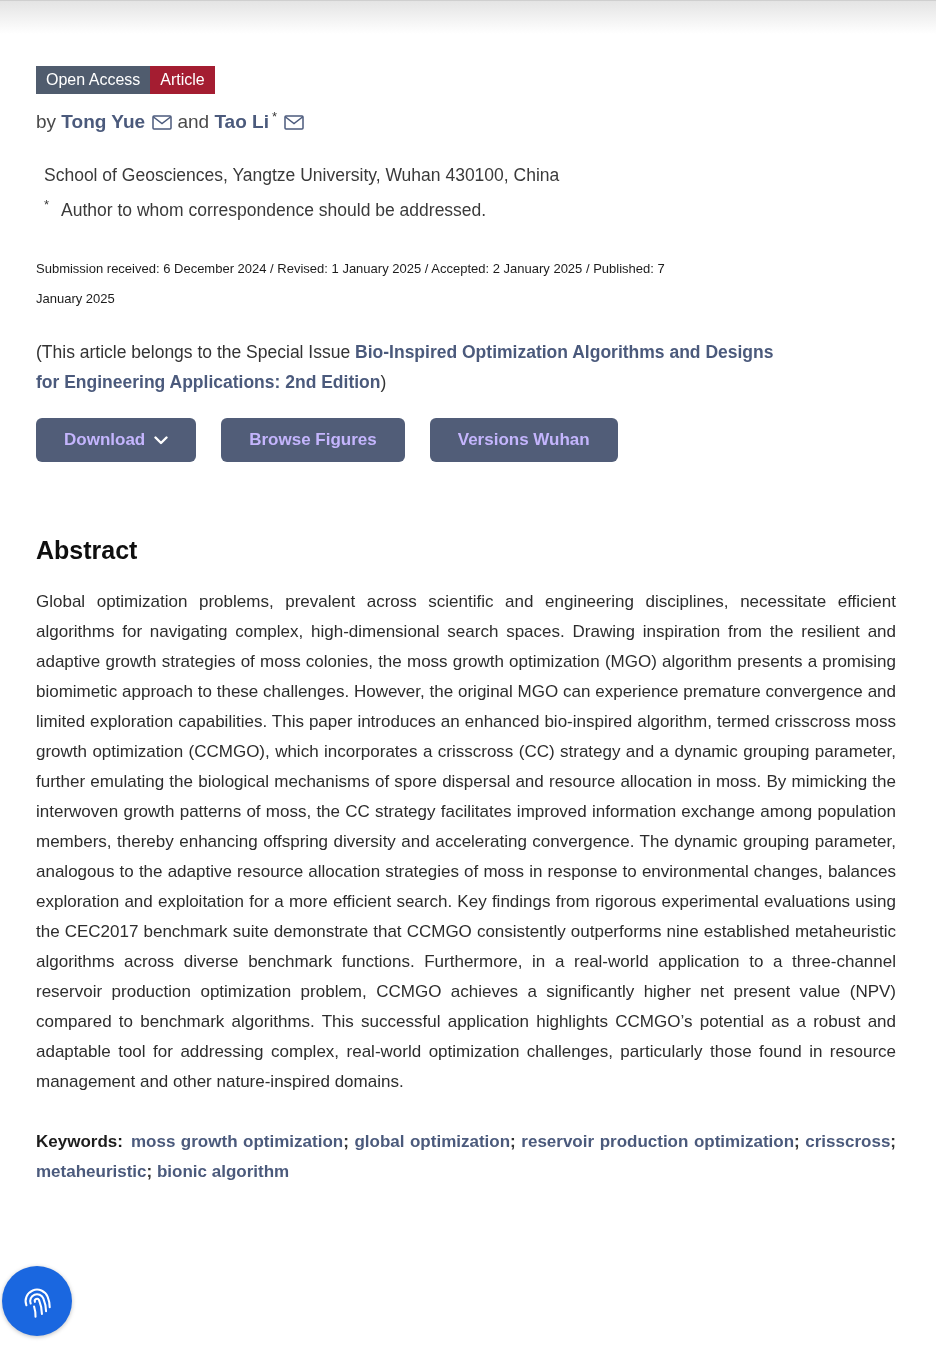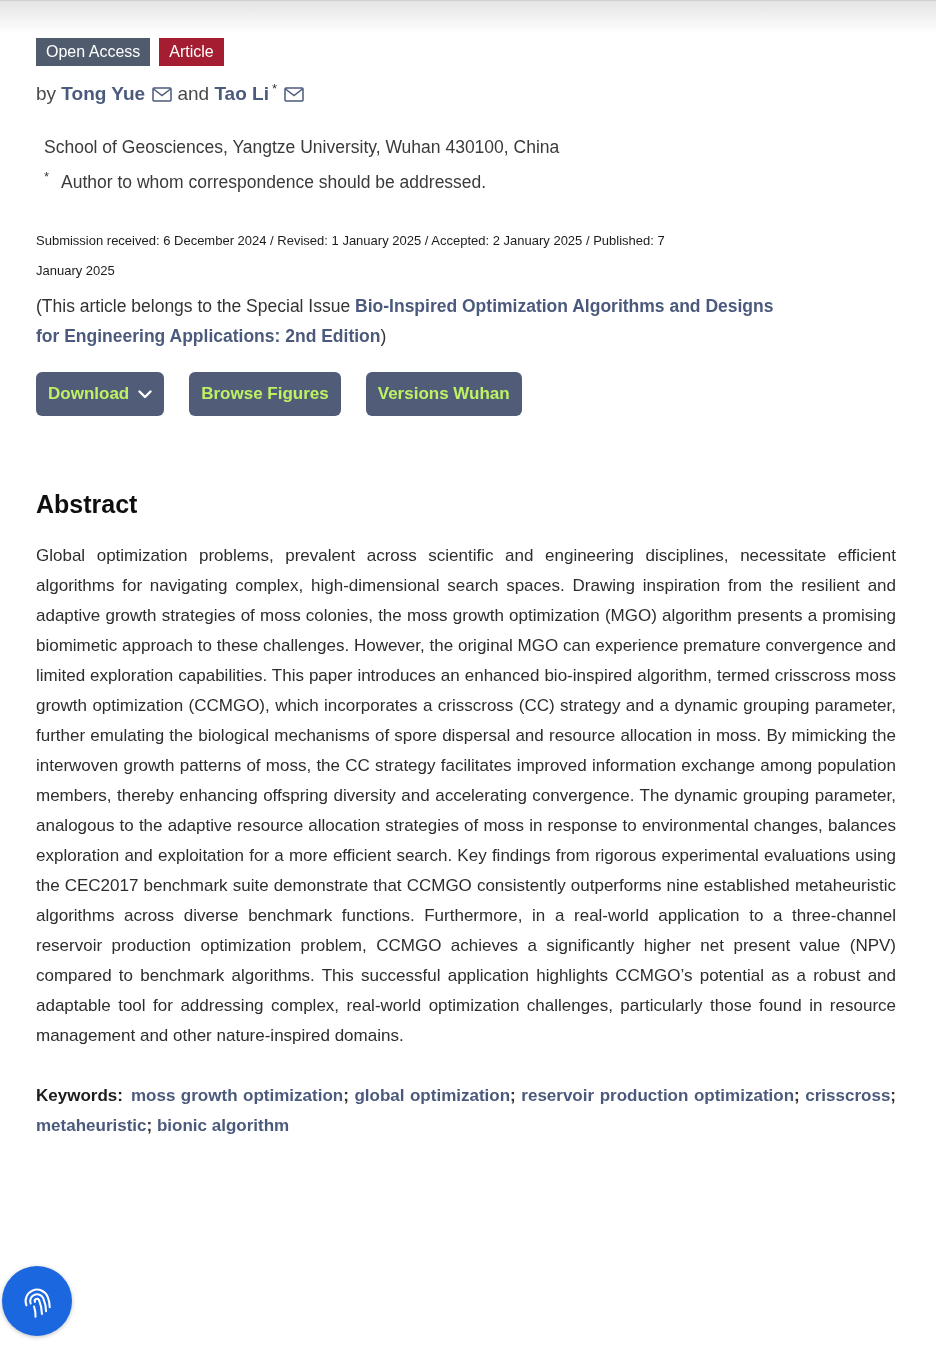--- a/index.html
+++ b/index.html
@@ -13,44 +13,44 @@
   }
   *{margin:0;padding:0;box-sizing:border-box;}
   html,body{width:936px;height:1360px;overflow:hidden;background:#fff;}
   body{font-family:"Liberation Sans", sans-serif;position:relative;}
   .top-gradient{
     position:absolute;top:0;left:0;width:936px;height:34px;
     background:linear-gradient(#e4e4e4,#ffffff);
     border-top:1px solid #cfcfcf;
   }
   .content{position:relative;padding:38px 40px 0 36px;}
-  .badges{display:flex;gap:9px;align-items:flex-start;}
+  .badges{display:flex;align-items:flex-start;margin-top:28px;}
   .badge{color:#fff;font-size:16px;padding:4px 10px 5px 10px;line-height:1.2;}
   .badge.oa{background:var(--badge-slate);}
   .badge.article{background:var(--badge-red);}
   h1.title{
     margin-top:20px;font-size:28px;line-height:37px;font-weight:700;color:#0f0f0f;
   }
   .byline{margin-top:15px;font-size:19px;color:#4a4a4a;}
   .author-link{color:var(--link);font-weight:700;text-decoration:none;cursor:pointer;}
   .byline sup{font-size:13px;color:#3a3a3a;margin-left:3px;}
   .mail-icon{margin-left:7px;vertical-align:-1px;cursor:pointer;}
   .affiliation{margin-top:31px;padding-left:8px;font-size:17.5px;color:#3a3a3a;}
   .affiliation .aff-line2{margin-top:11px;}
   .affiliation sup{font-size:13px;margin-right:12px;color:#3a3a3a;}
   .citation{margin-top:45px;font-size:17.5px;color:#2e2e2e;}
   .citation .doi-link{color:var(--link);font-weight:700;text-decoration:none;cursor:pointer;}
   .dates{margin-top:34px;font-size:13px;font-weight:400;color:var(--text-dark);line-height:30px;max-width:665px;}
-  .special-issue{margin-top:5px;font-size:17.5px;color:#333;line-height:30px;}
+  .special-issue{margin-top:23px;font-size:17.5px;color:#333;line-height:30px;}
   .si-link{color:var(--link);font-weight:700;text-decoration:none;cursor:pointer;}
   .button-row{margin-top:21px;display:flex;gap:25px;}
   .btn{
-    background:var(--button-bg);color:#bef264;border:none;border-radius:6px;
+    background:var(--button-bg);color:#c4b5fd;border:none;border-radius:6px;
     font-family:inherit;font-size:17px;font-weight:700;
-    padding:12px 12px;cursor:pointer;display:flex;align-items:center;gap:9px;
+    padding:12px 28px;cursor:pointer;display:flex;align-items:center;gap:9px;
   }
   .abstract-heading{margin-top:74px;font-size:25px;font-weight:700;color:#0f0f0f;}
   .abstract-text{
     margin-top:22px;font-size:17px;line-height:30px;color:var(--text-body);
     text-align:justify;
   }
   .keywords{
     margin-top:30px;font-size:17px;line-height:30px;text-align:justify;color:#333;
   }
   .kw-label{font-weight:700;color:var(--text-dark);margin-right:8px;}

